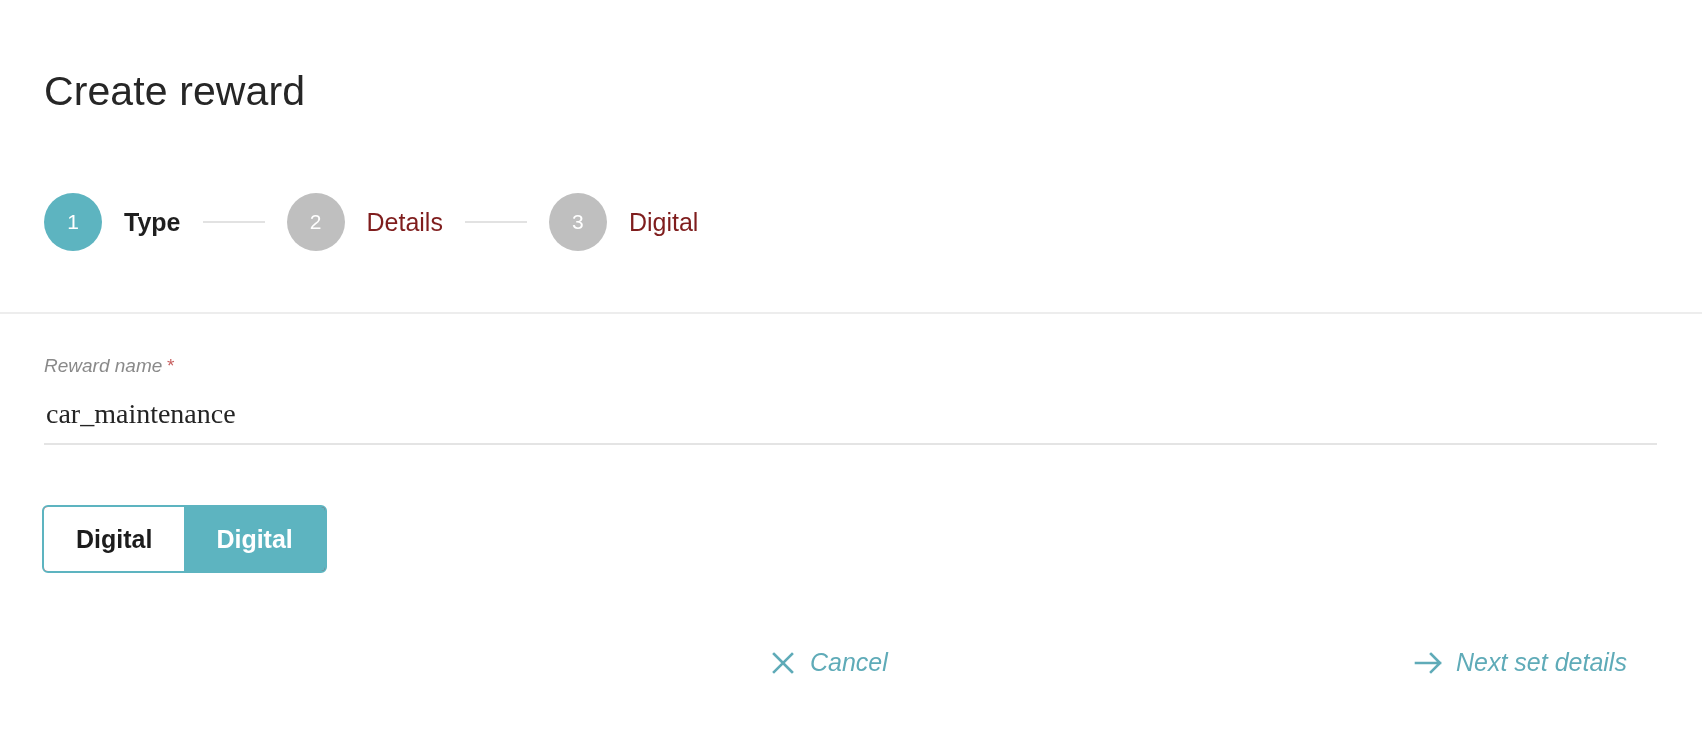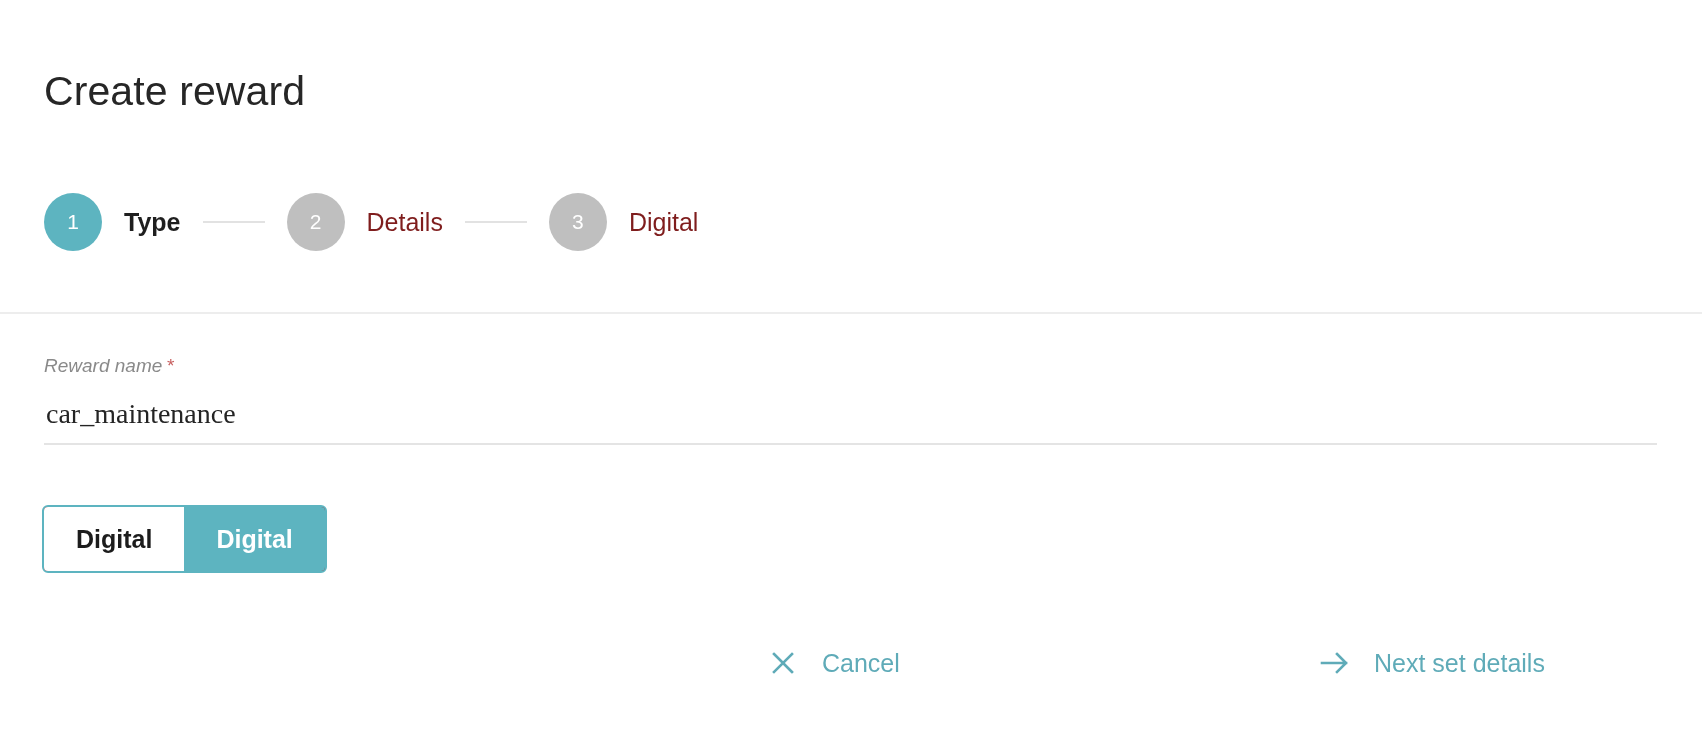--- a/index.html
+++ b/index.html
@@ -173,34 +173,35 @@
   .footer-actions {
     position: absolute;
     left: 0;
     top: 648px;
     width: 1702px;
     height: 48px;
   }
   .action-btn {
     position: absolute;
     display: inline-flex;
-    align-items: flex-end;
-    gap: 24px;
+    align-items: flex-start;
+    gap: 12px;
     background: transparent;
     border: none;
     padding: 0;
     cursor: pointer;
     font-family: "Liberation Sans", sans-serif;
     font-size: 25px;
     font-weight: 400;
     color: #5fabb8;
     white-space: nowrap;
+    font-style: italic;
   }
   .action-cancel { left: 768px; top: 0; }
-  .action-next   { left: 1320px; top: 0; }
+  .action-next   { left: 1414px; top: 0; }
 
   .action-icon {
     display: inline-flex;
     align-items: center;
     justify-content: center;
     width: 30px;
     height: 30px;
     flex: none;
   }
   .action-icon svg { display: block; }

